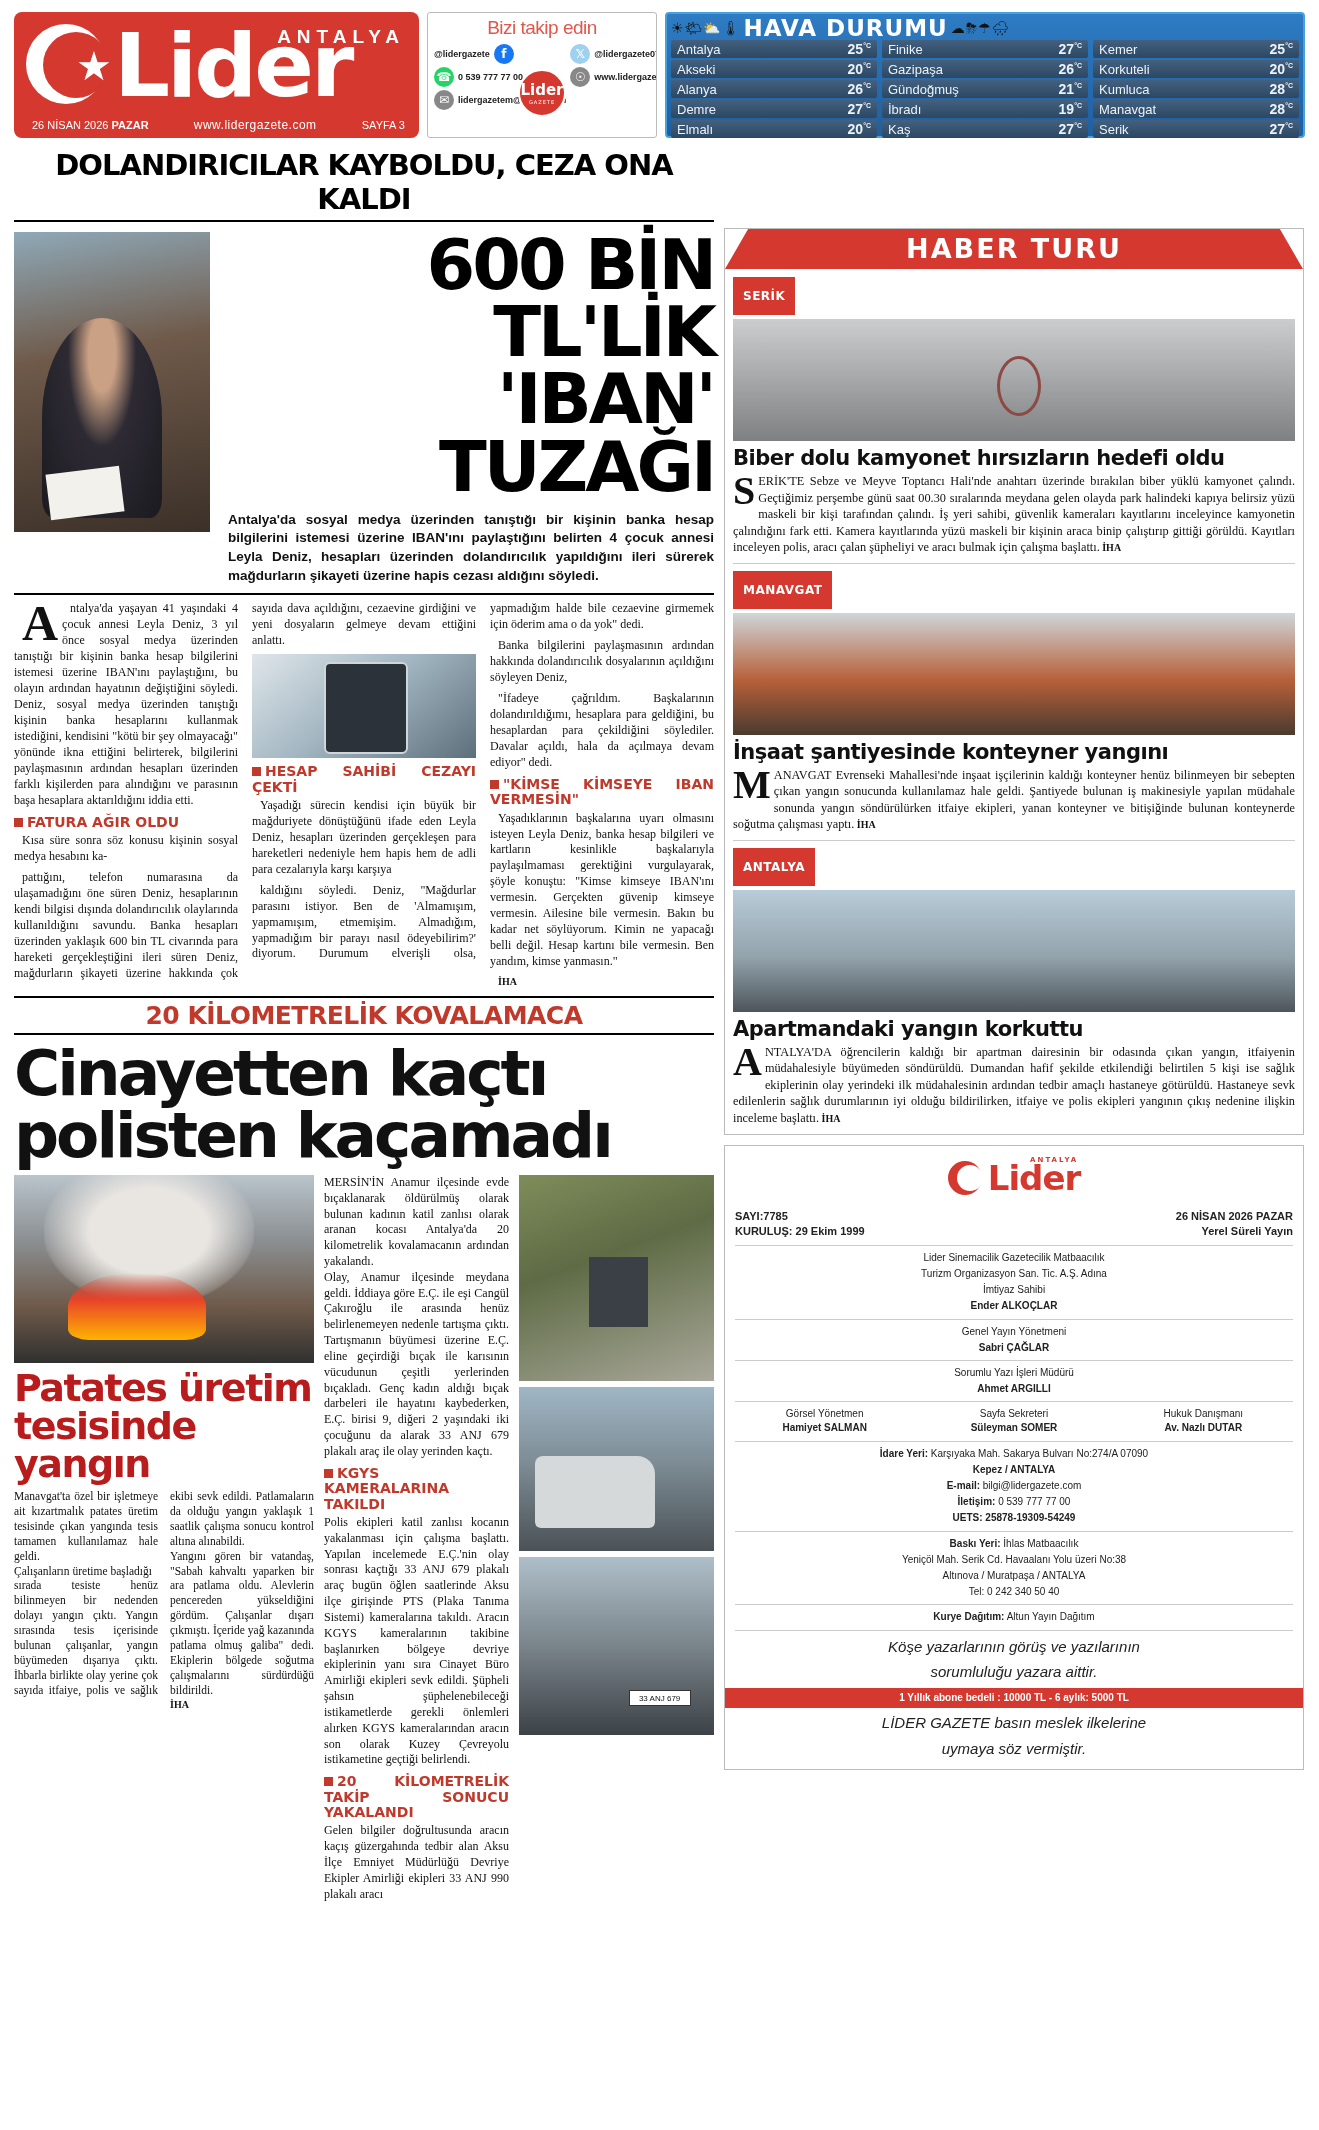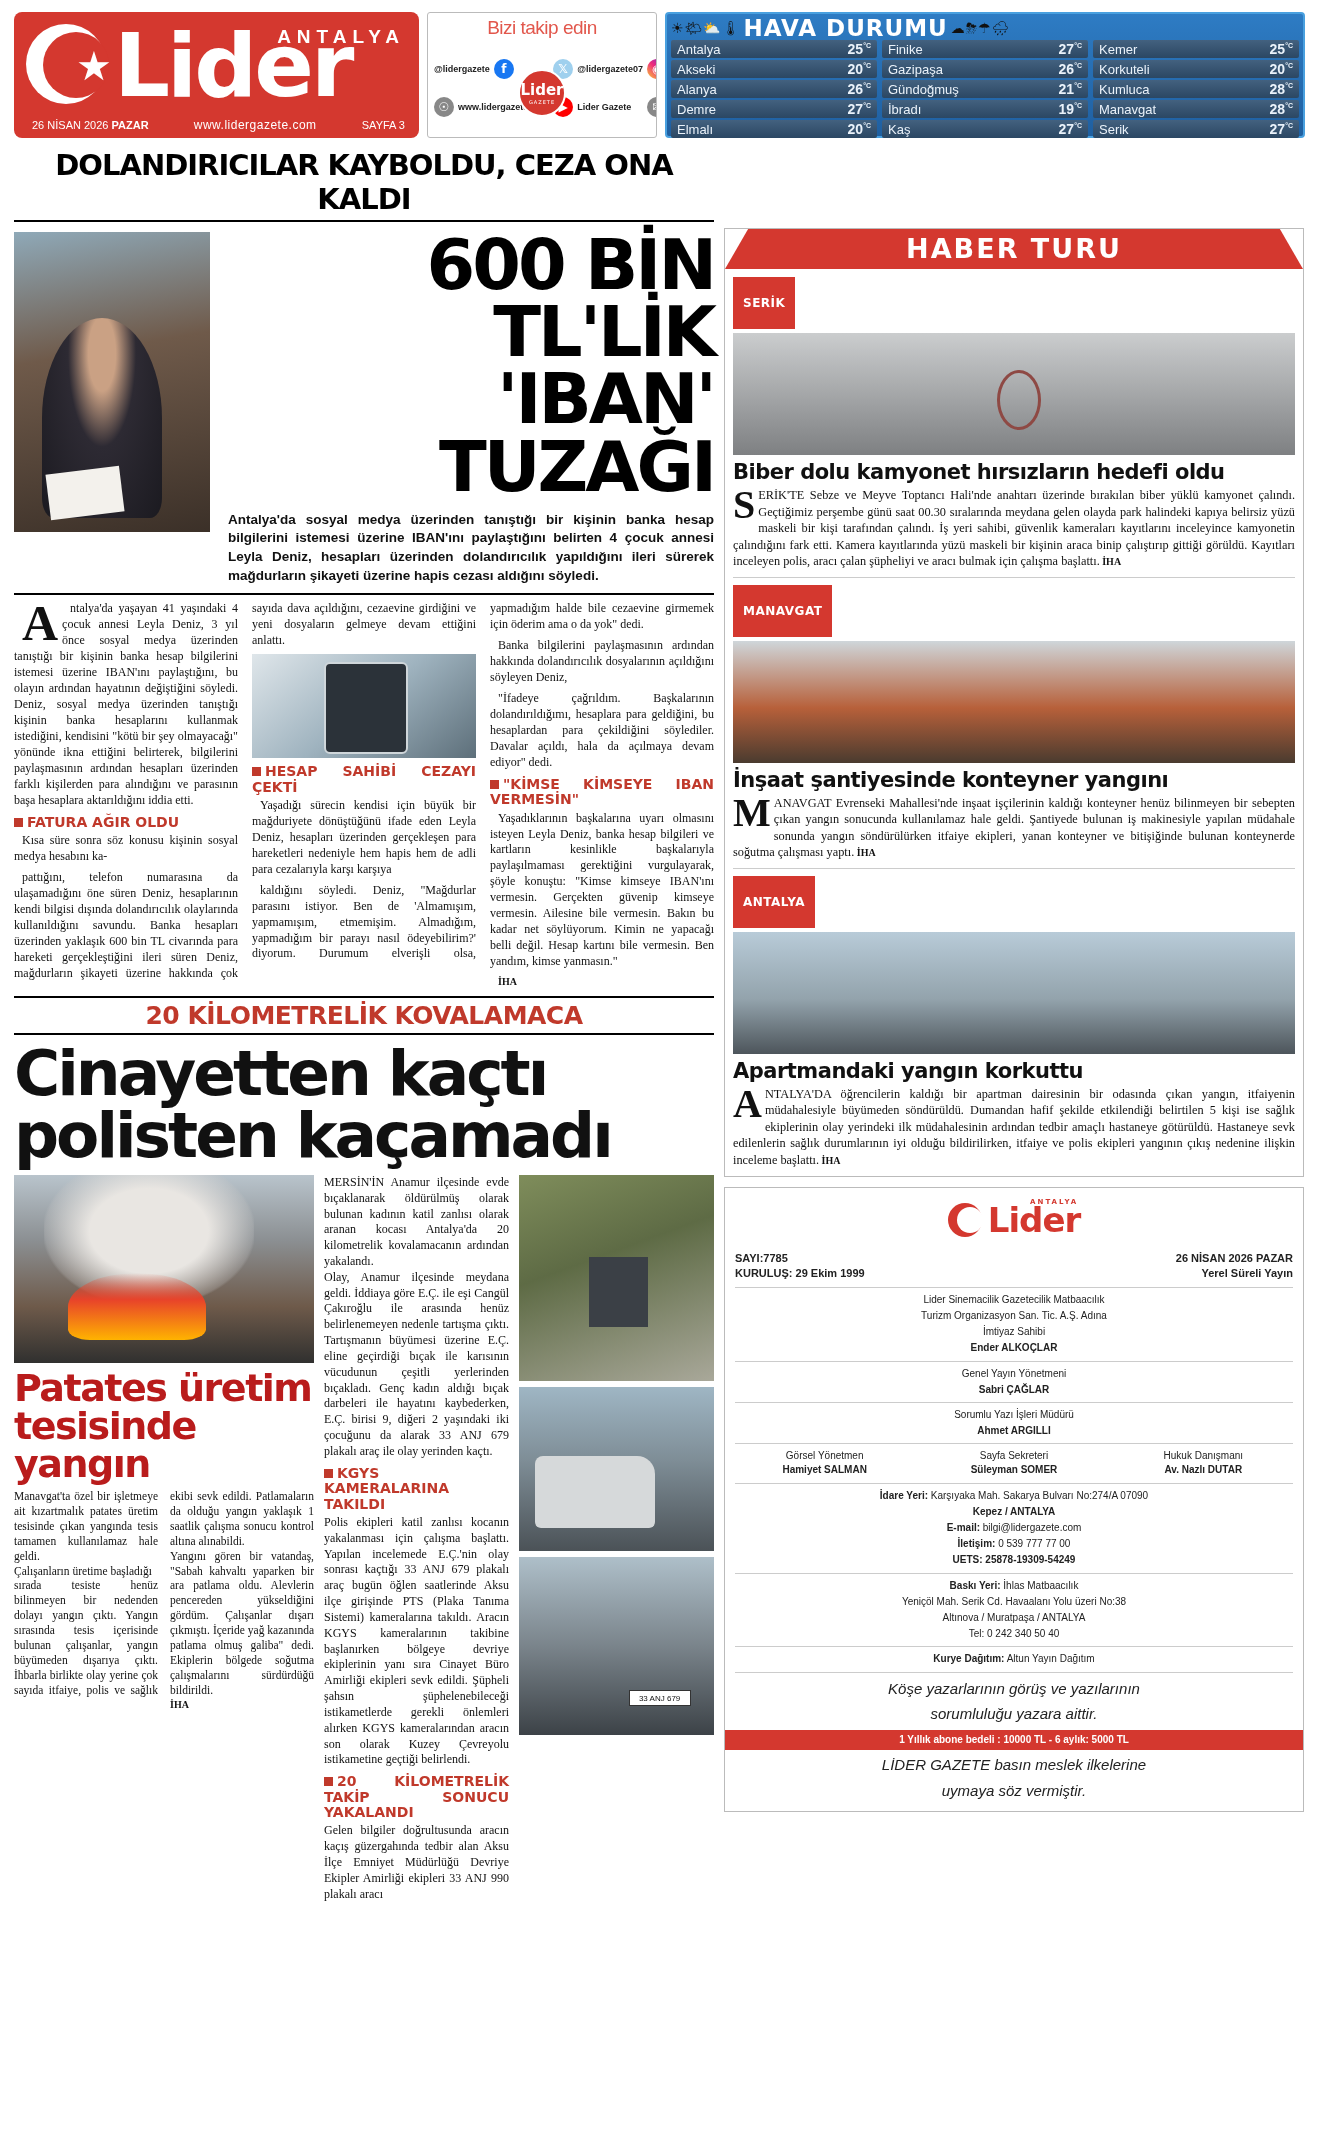--- a/index.html
+++ b/index.html
@@ -71,21 +71,21 @@
     font-family: "DejaVu Sans", sans-serif; font-size: 12px; font-weight: bold;
     display: flex; align-items: center; justify-content: center; flex: 0 0 20px;
   }
   .ic-fb { background: #1877f2; }
   .ic-x  { background: #9fd0ee; }
   .ic-wa { background: #25d366; }
   .ic-ig { background: linear-gradient(45deg,#f9ce34,#ee2a7b,#6228d7); }
   .ic-yt { background: #ff0000; }
   .ic-web { background: #888; }
   .soc-handle { font-family: "Liberation Sans", sans-serif; font-size: 9px; font-weight: bold; color: #222; }
-  .follow-grid { display: grid; grid-template-columns: 1fr 1fr 1fr 1fr; gap: 1px 4px; margin-top: 3px; }
+  .follow-grid { display: grid; grid-template-columns: 1fr 1fr 1fr; gap: 1px 4px; margin-top: 3px; }
   .lider-badge {
     position: absolute; left: 50%; top: 56px; transform: translateX(-50%);
     width: 48px; height: 48px; border-radius: 50%; background: #d4382f; color: #fff;
     display: flex; flex-direction: column; align-items: center; justify-content: center;
     font-family: "DejaVu Sans", sans-serif; font-weight: bold; font-size: 15px;
     border: 2px solid #fff; z-index: 4;
   }
   .lider-badge small { font-size: 5px; letter-spacing: 1px; font-weight: normal; }
 
   
@@ -248,21 +248,21 @@
   }
   .ht-banner {
     background: #d4382f; color: #fff; text-align: center;
     font-family: "DejaVu Sans", sans-serif; font-weight: bold; font-size: 27px;
     letter-spacing: 2px; padding: 4px 0 5px; margin: 0 -8px 8px;
     clip-path: polygon(4% 0, 96% 0, 100% 100%, 0 100%);
   }
   .city-tag {
     display: inline-block; background: #d4382f; color: #fff;
     font-family: "DejaVu Sans", sans-serif; font-weight: bold; font-size: 12px;
-    padding: 19px 10px; letter-spacing: .5px; margin-bottom: 4px;
+    padding: 12px 10px; letter-spacing: .5px; margin-bottom: 4px;
   }
   .ht-photo { width: 100%; height: 122px; position: relative; overflow: hidden; }
   .ht-photo.cctv { background: linear-gradient(180deg,#c9cdd0,#9aa0a4 60%,#7b8185); filter: grayscale(.6); }
   .ht-photo.fire2 { background: linear-gradient(180deg,#cfd6da 0%,#b7603a 55%,#4a3b2f 100%); }
   .ht-photo.amb2  { background: linear-gradient(180deg,#b8cbd8,#93a3ac 55%,#4d555b); }
   .ht-photo .ellipse {
     position: absolute; left: 47%; top: 30%; width: 44px; height: 60px;
     border: 3px solid #e03327; border-radius: 50%;
   }
   .ht-title {

